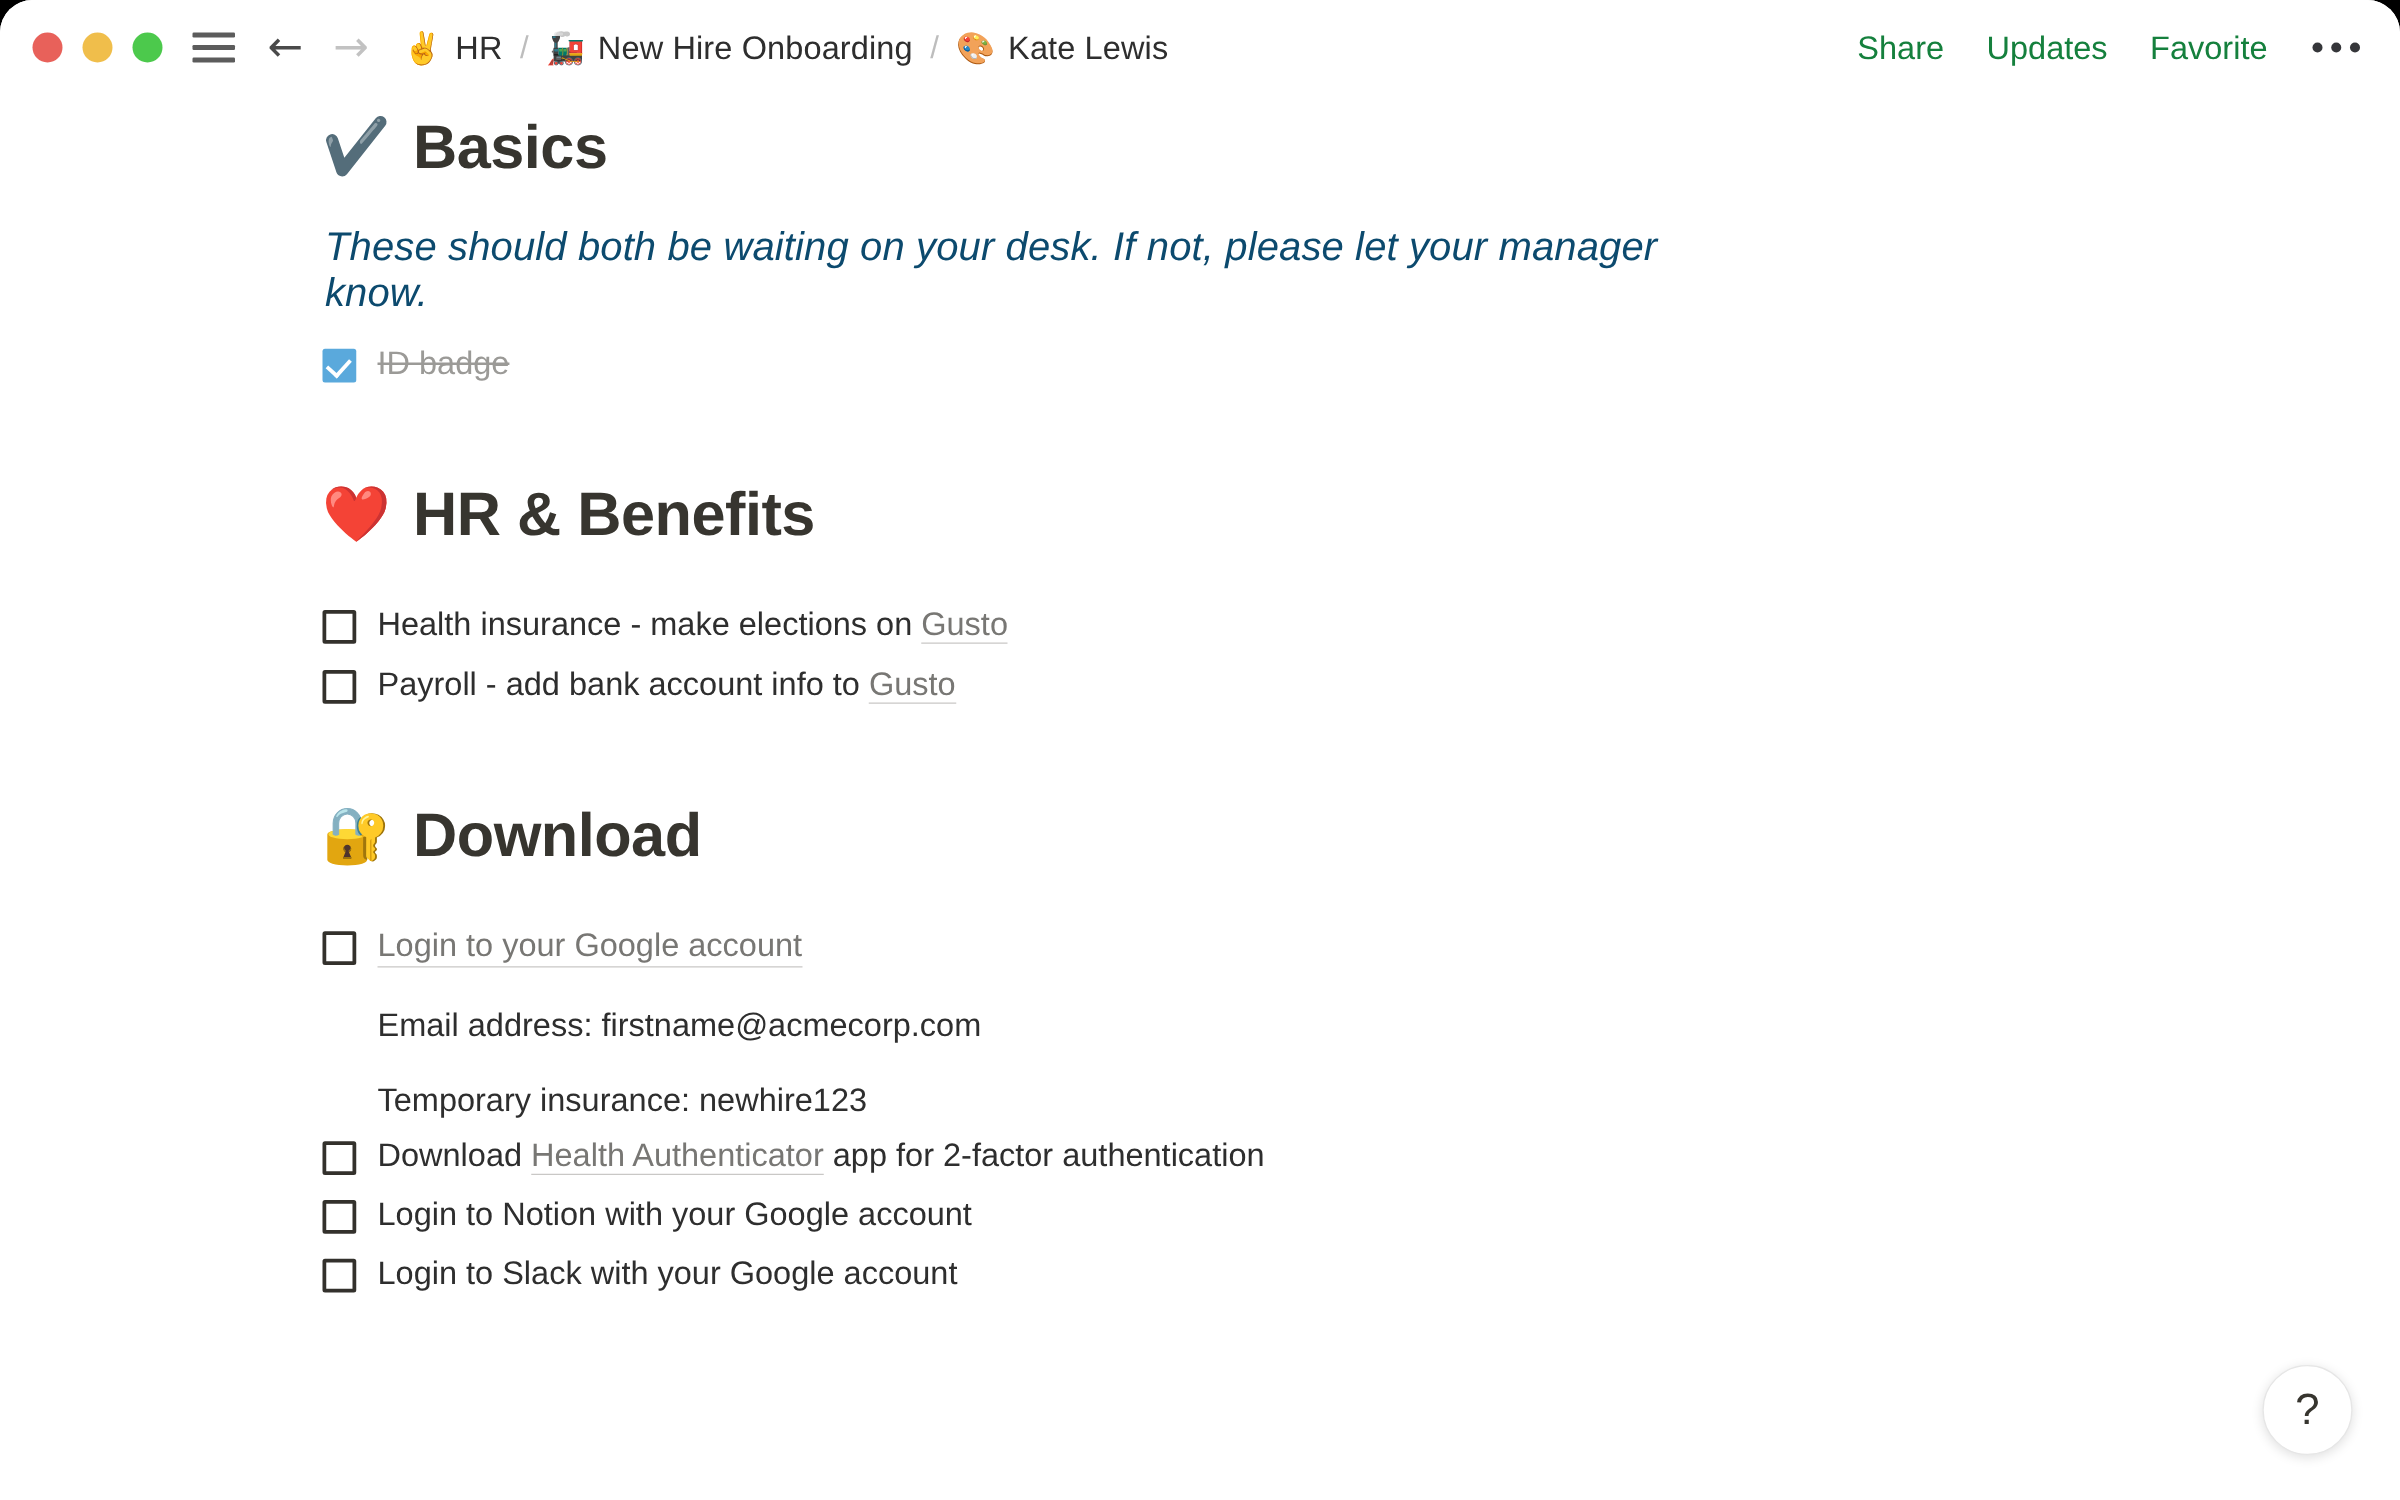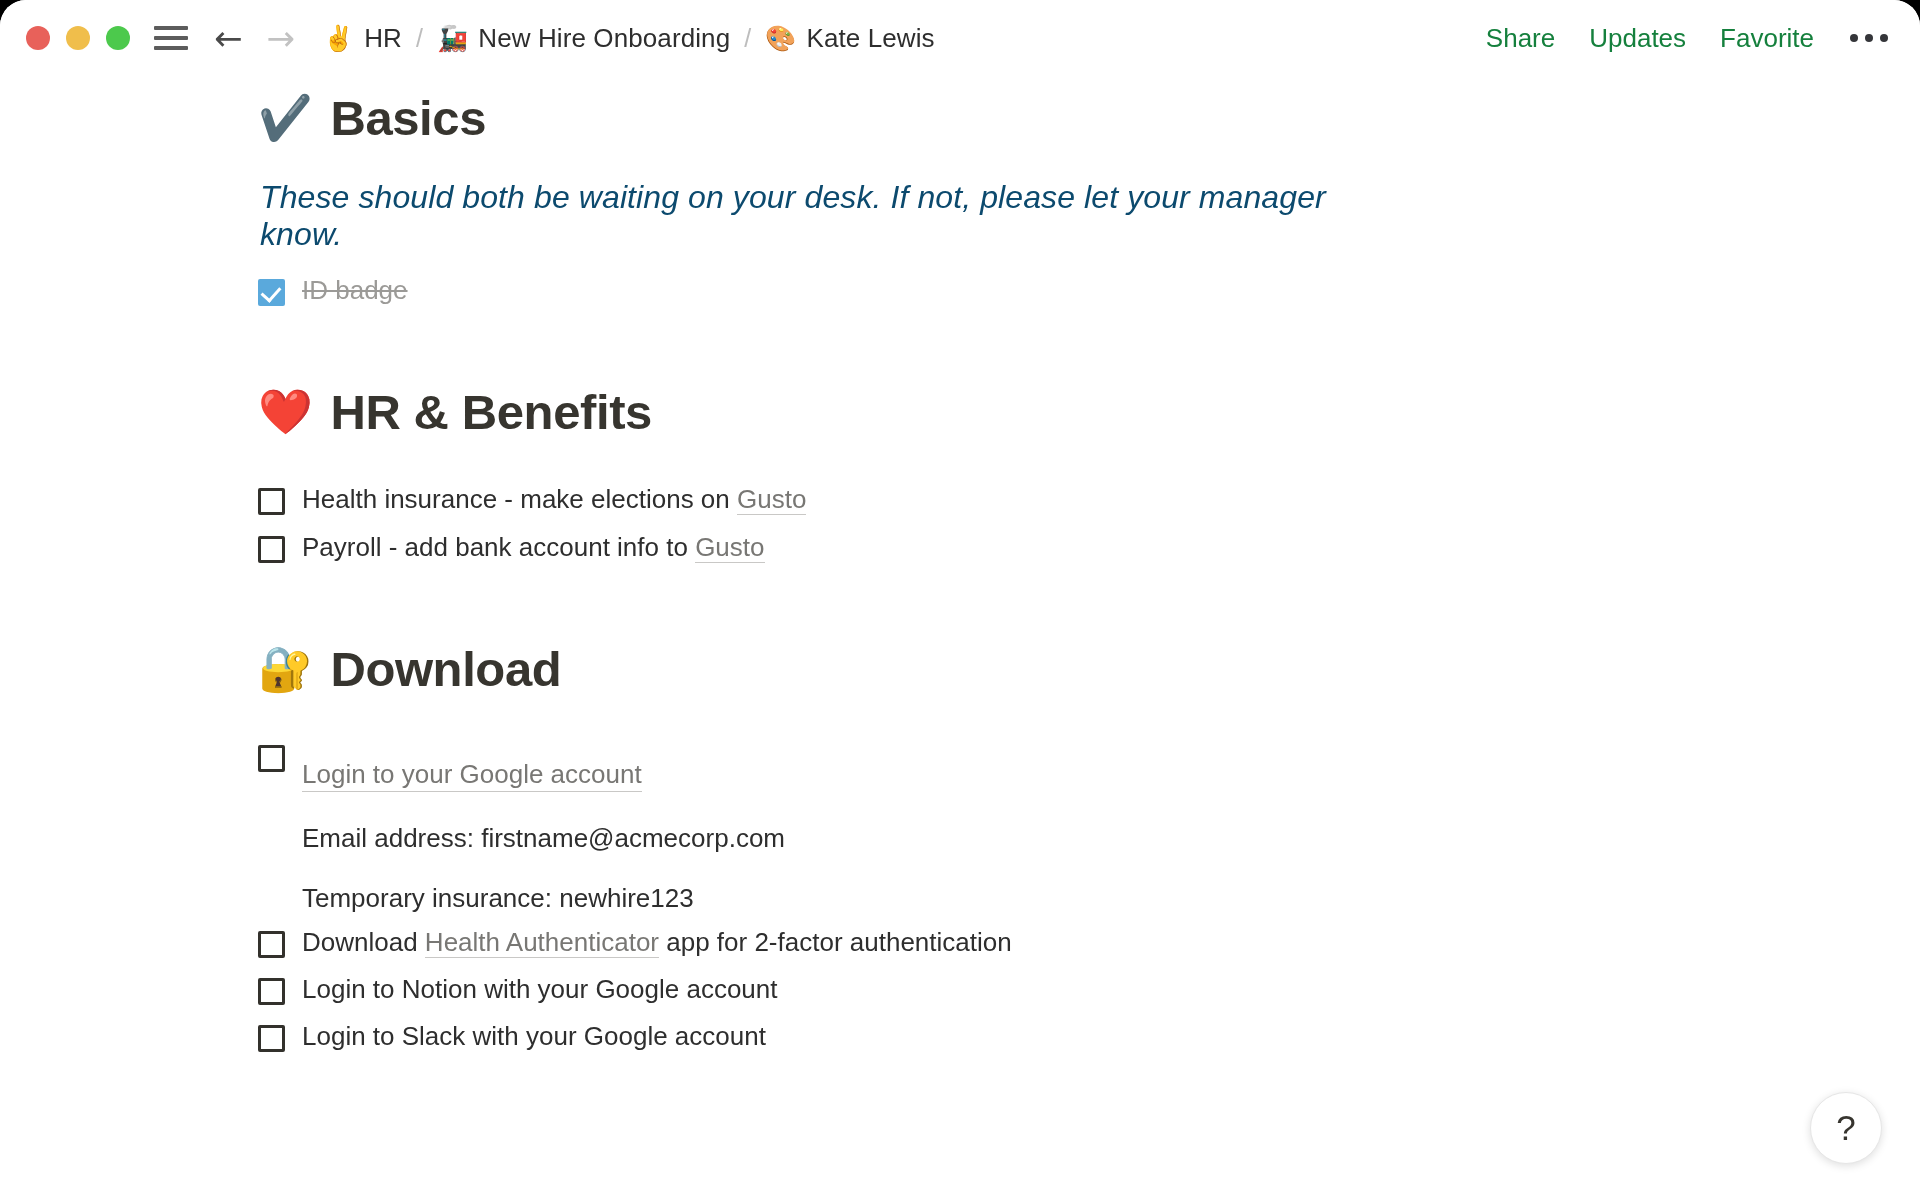--- a/index.html
+++ b/index.html
@@ -210,21 +210,20 @@
   a.lnk, .lnk {
     color: #787774;
     text-decoration: none;
     border-bottom: 1.5px solid #c9c8c6;
     cursor: pointer;
   }
   .todo.linkline .label {
     color: #787774;
     border-bottom: 1.5px solid #c9c8c6;
     cursor: pointer;
-    margin-top: 18px;
   }
 
   .subline {
     font-size: 26px;
     color: #2e2e2e;
     margin-left: 44px;
     padding: 3px 0;
     line-height: 1.3;
     margin-top: 20px;
   }

